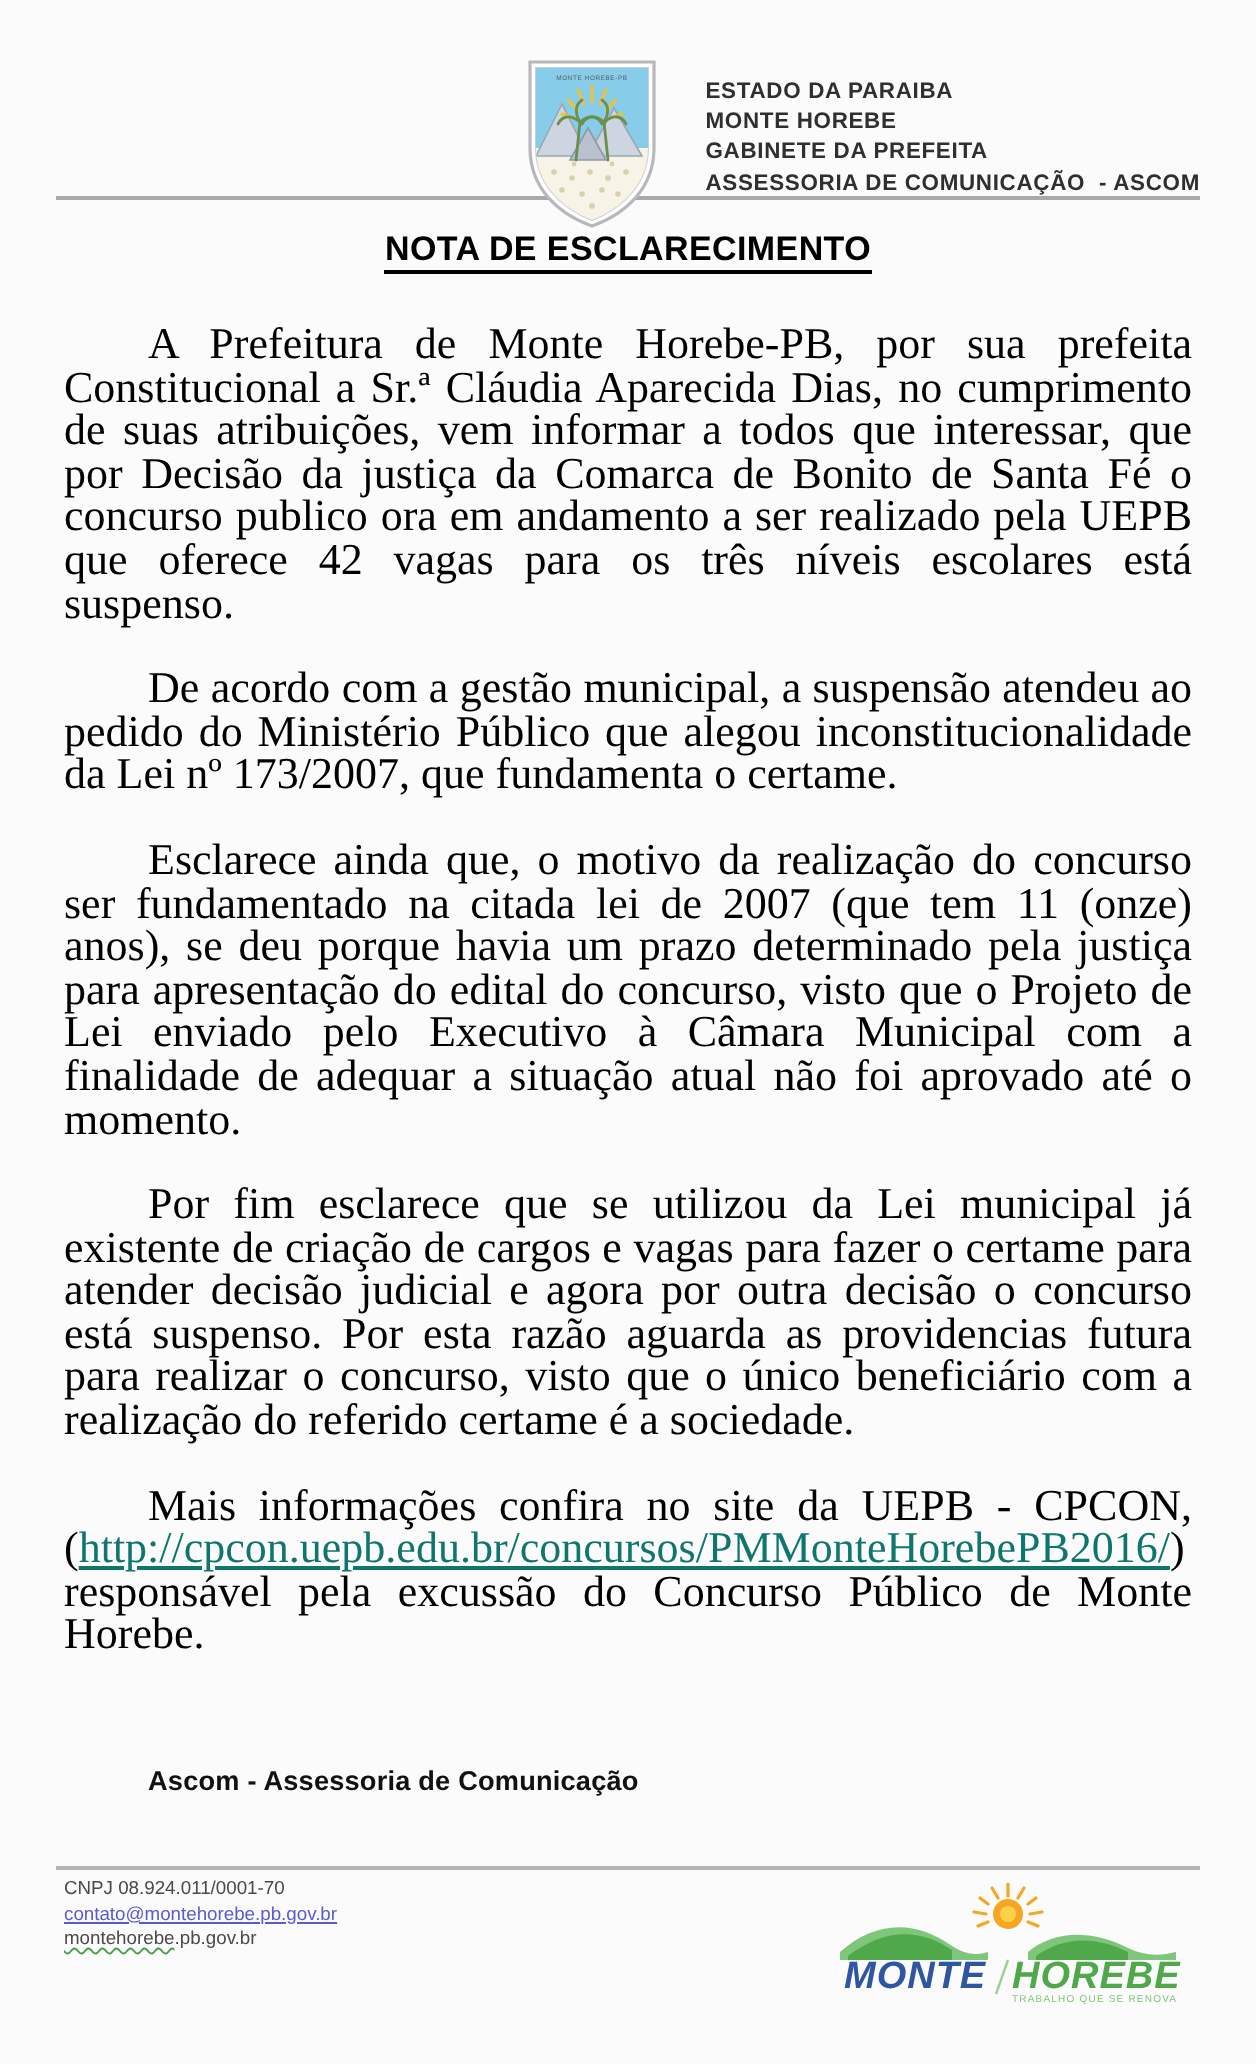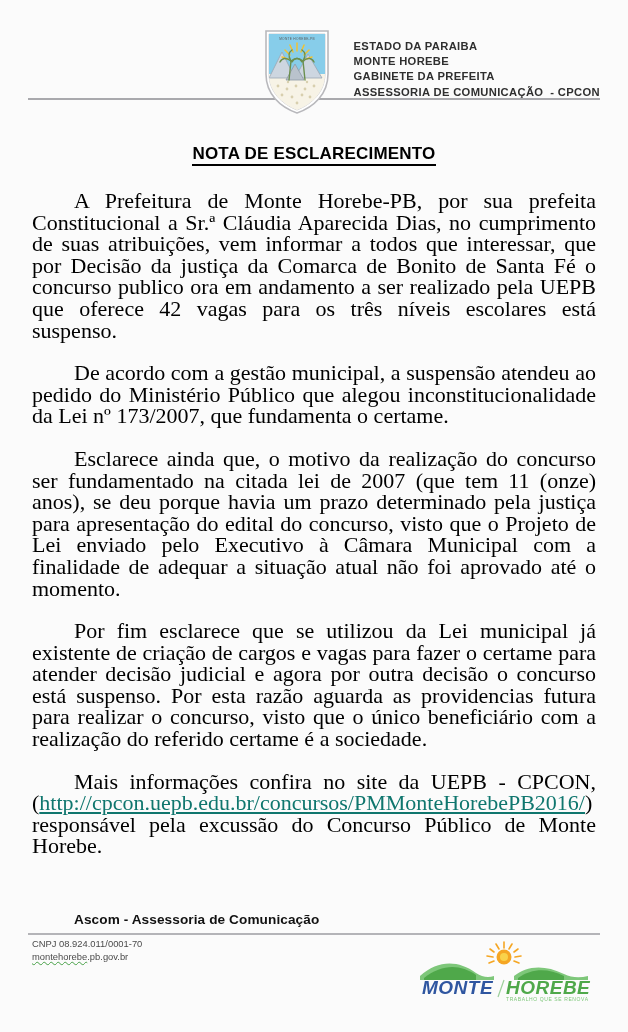--- a/index.html
+++ b/index.html
@@ -64,21 +64,21 @@
     margin: 0;
   }
 
   
   .doc-title {
     text-align: center;
     font-family: "Liberation Sans", sans-serif;
     font-weight: bold;
     font-size: 17px;
     letter-spacing: 0.2px;
-    margin-top: 44px;
+    margin-top: 15px;
     margin-bottom: 0;
   }
   .doc-title span {
     border-bottom: 2px solid #000;
     padding-bottom: 1px;
   }
 
   
   .body-text {
     margin-top: 26px;
@@ -221,21 +221,21 @@
 
           <text x="35" y="14" text-anchor="middle" font-family="Liberation Sans, sans-serif" font-size="3.2" fill="#5a5a5a" letter-spacing="0.3">MONTE  HOREBE-PB</text>
         </g>
       </svg>
     </div>
 
     <div class="header-lines">
       <div>ESTADO DA PARAIBA</div>
       <div>MONTE HOREBE</div>
       <div>GABINETE DA PREFEITA</div>
-      <div>ASSESSORIA DE COMUNICAÇÃO  - CPCON</div>
+      <div>ASSESSORIA DE COMUNICAÇÃO  - ASCOM</div>
     </div>
   </div>
 
   <div class="rule"></div>
 
   <h1 class="doc-title">
     <span>NOTA DE ESCLARECIMENTO</span>
   </h1>
 
   <div class="body-text">
@@ -249,20 +249,21 @@
   </div>
 
   <div class="ascom-sign">Ascom - Assessoria de Comunicação</div>
 
   <div class="footer">
     <div class="rule footer-rule"></div>
 
     <div class="footer-inner">
       <div class="footer-contact">
         <div>CNPJ 08.924.011/0001-70</div>
+        <div><a class="mail" href="#">contato@montehorebe.pb.gov.br</a></div>
         <div><span class="squiggle">montehorebe</span><span>.pb.gov.br</span></div>
       </div>
 
       <div class="brand-logo">
         <svg width="180" height="62" viewBox="0 0 180 62" xmlns="http://www.w3.org/2000/svg">
 
           <g stroke="#f5a623" stroke-width="1.6" stroke-linecap="round">
             <line x1="90" y1="2" x2="90" y2="8"></line>
             <line x1="82" y1="4" x2="85" y2="9"></line>
             <line x1="98" y1="4" x2="95" y2="9"></line>

